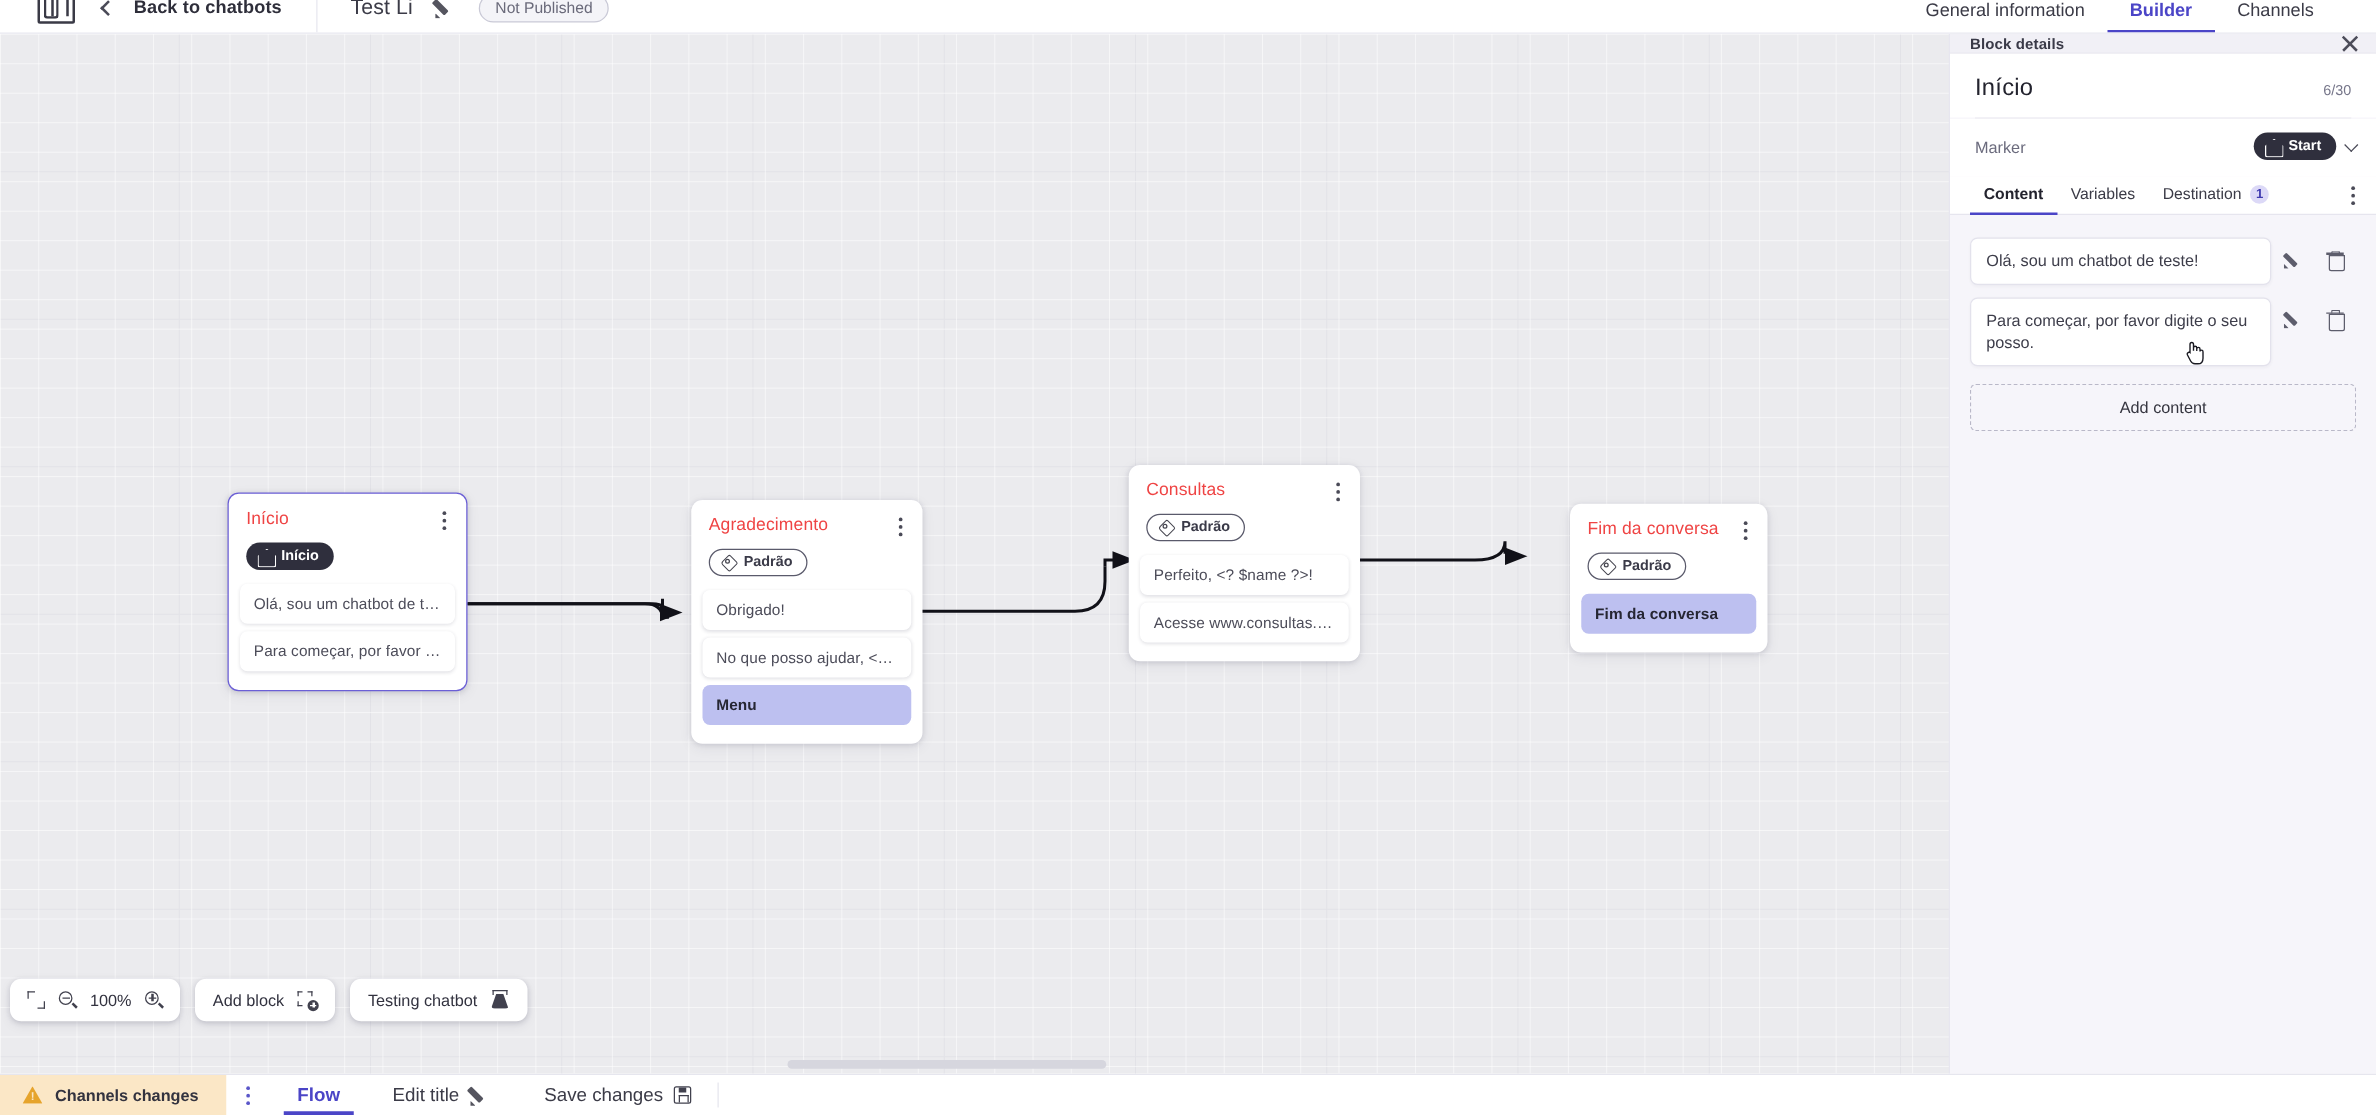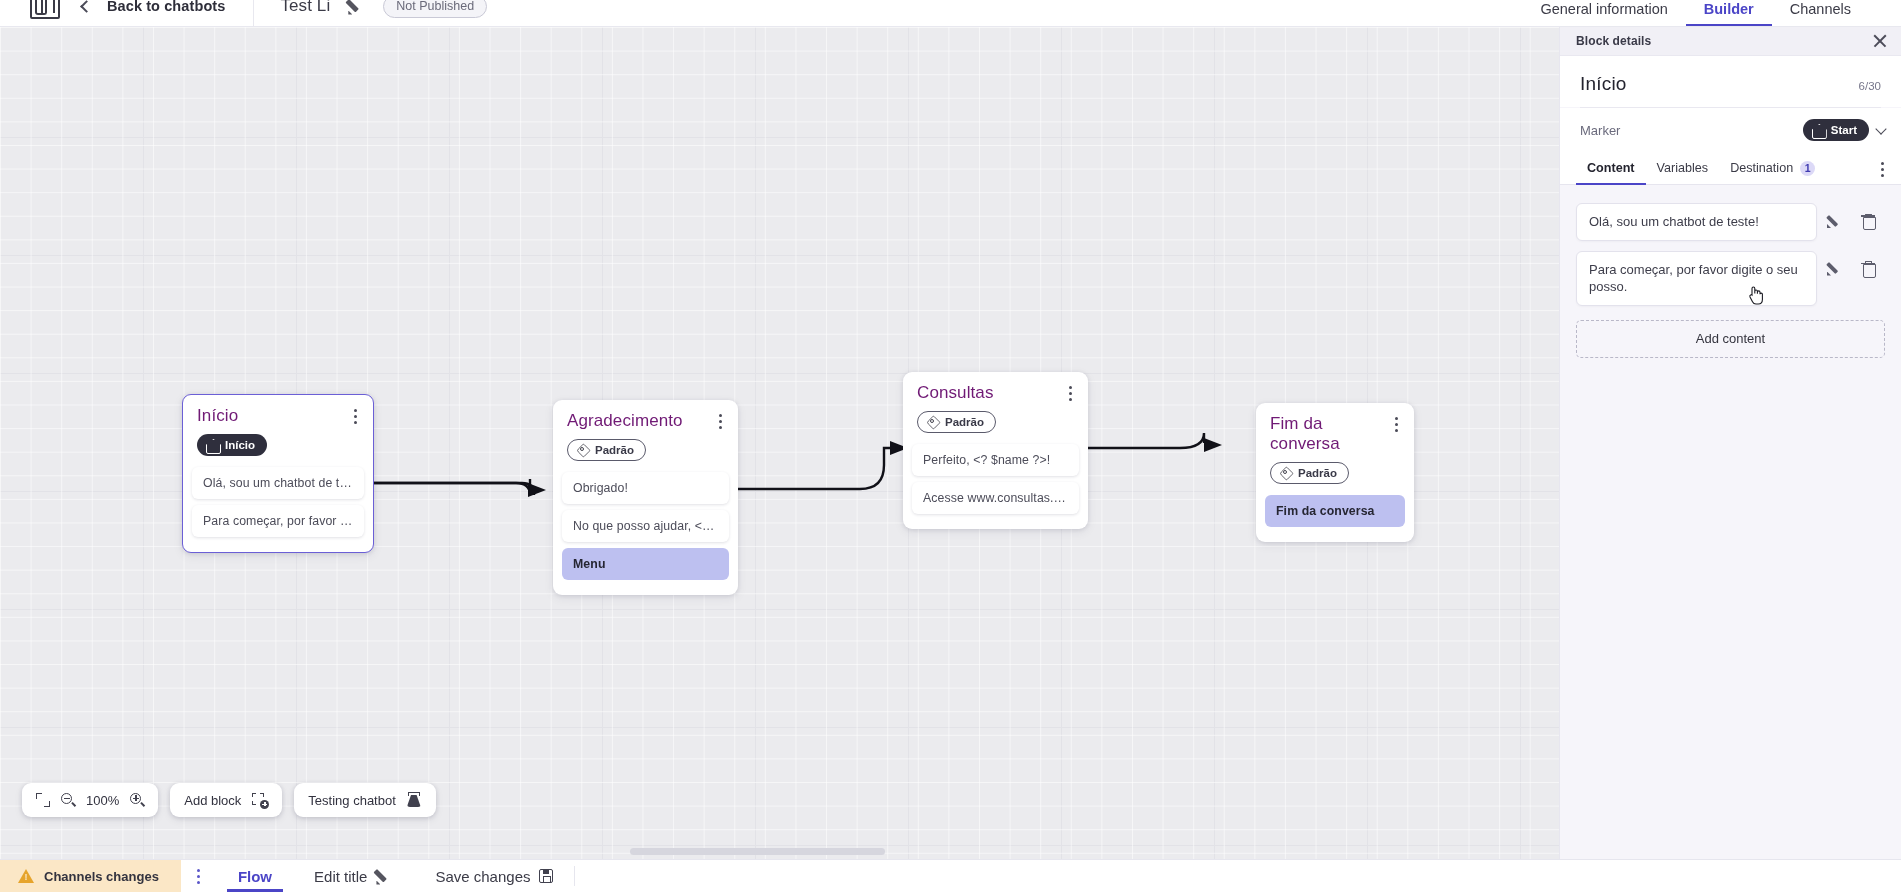--- a/index.html
+++ b/index.html
@@ -92,21 +92,21 @@
     position: absolute; z-index: 5;
     background: #ffffff; border-radius: 9px;
     box-shadow: 0 1px 4px rgba(40,40,70,.13), 0 3px 11px rgba(40,40,70,.07);
     padding: 0 0 9px 0;
   }
   .block.selected { border: 1.6px solid #6b5fd6; }
   .block-head {
     display: flex; align-items: flex-start; justify-content: space-between;
     padding: 11px 11px 0 14px;
   }
-  .block-title { font-size: 17px; color: #701a75; font-weight: 400; letter-spacing:.1px;}
+  .block-title { font-size: 14px; color: #ef4444; font-weight: 400; letter-spacing:.1px;}
   .kebab { width: 14px; height: 20px; display:flex; flex-direction: column; align-items:center; justify-content:center; gap:3px; cursor:pointer; flex:none;}
   .kebab i { width: 3px; height: 3px; border-radius: 50%; background: #4a4a57; display:block;}
   .tag-row { padding: 8px 14px 9px; }
   .tag-dark {
     display: inline-flex; align-items: center; gap: 6px;
     background: #2f2f3d; color: #fff; font-size: 11.5px; font-weight: 700;
     border-radius: 13px; padding: 5px 12px 5px 9px;
   }
   .tag-outline {
     display: inline-flex; align-items: center; gap: 6px;
@@ -135,21 +135,21 @@
     font-size: 12.3px; color: #4c4c59; padding: 9px 11px;
     white-space: nowrap; overflow: hidden; text-overflow: ellipsis;
     letter-spacing: .1px;
   }
   .msg.accent {
     background: #bdc0f0; color: #262633; font-weight: 700; box-shadow:none;
   }
   .block-body { padding-top: 2px; }
 
   
-  .floatbar { position: absolute; left: 22px; bottom: 42px; display: flex; gap: 12px; z-index: 12;}
+  .floatbar { position: absolute; left: 8px; bottom: 42px; display: flex; gap: 12px; z-index: 12;}
   .fb-pill {
     background: #fff; border-radius: 9px; height: 34px;
     box-shadow: 0 1px 4px rgba(40,40,70,.16), 0 3px 9px rgba(40,40,70,.08);
     display: flex; align-items: center; padding: 0 14px; gap: 11px;
     font-size: 13px; color: #32323f; cursor: pointer; user-select:none;
   }
   .ico-expand { width:14px; height:14px; position:relative; flex:none;}
   .ico-expand::before, .ico-expand::after {
     content:""; position:absolute; width: 5px; height:5px; border:1.7px solid #41414e;
   }
@@ -222,21 +222,21 @@
   .save-ico::before{content:"";position:absolute;left:2.5px;top:0px;width:6px;height:4px;background:#41414e;}
   .save-ico::after{content:"";position:absolute;left:2.5px;bottom:0.5px;width:6px;height:4.5px;border:1.3px solid #41414e;border-bottom:none;}
 
   
   .rpanel {
     position: absolute; top: 27px; right: 0; width: 341px; height: 832px;
     background: #f6f5fa; z-index: 30; display:flex; flex-direction:column;
     box-shadow: -1px 0 0 #e7e6ef;
   }
   .rp-head {
-    height: 29px; background: #f1f0f6; display:flex; align-items:center;
+    height: 16px; background: #f1f0f6; display:flex; align-items:center;
     justify-content: space-between; padding: 0 14px 0 16px; border-bottom:1px solid #e9e8f0;
   }
   .rp-head-title { font-size: 12px; color: #3a3a48; font-weight:700; letter-spacing:.1px;}
   .x-ico { width: 14px; height: 14px; position: relative; cursor:pointer; flex:none;}
   .x-ico::before, .x-ico::after {
     content:""; position:absolute; left:-1px; top:6px; width: 16px; height:1.6px; background:#4c4c59;
   }
   .x-ico::before { transform: rotate(45deg); }
   .x-ico::after { transform: rotate(-45deg); }
 

